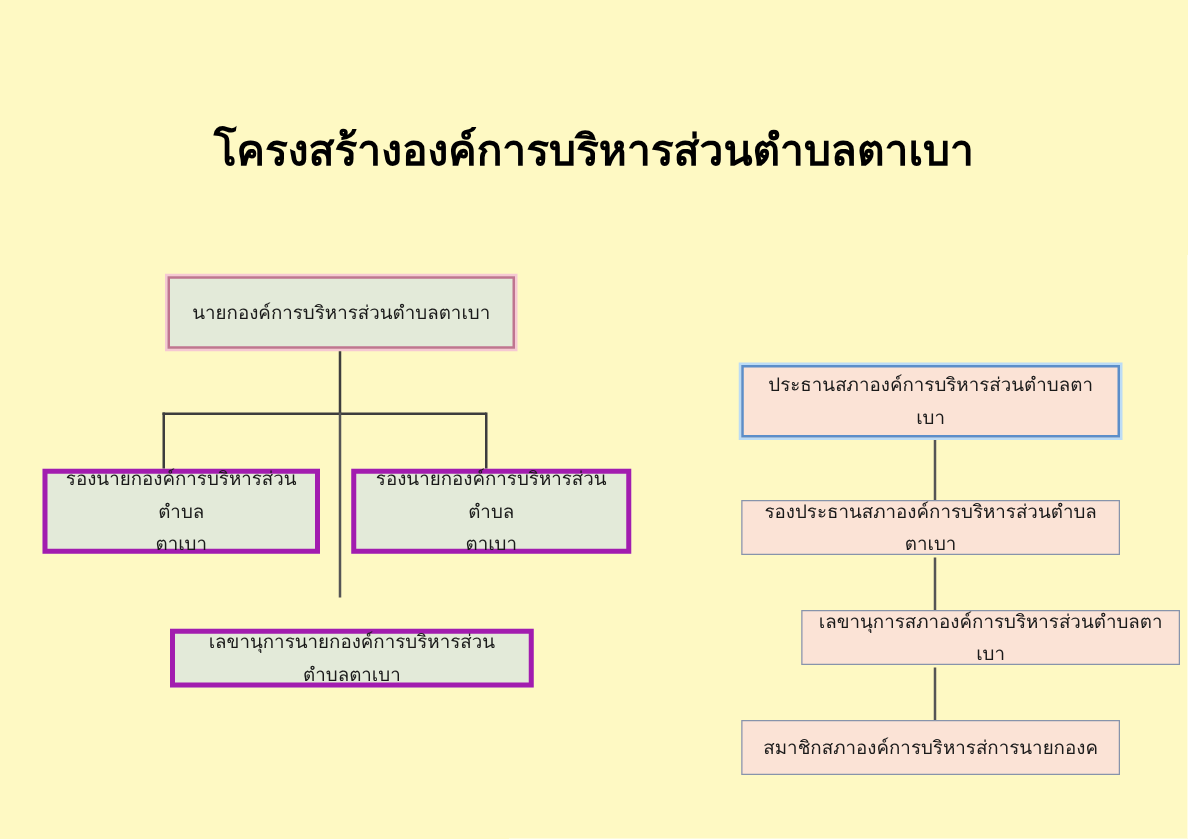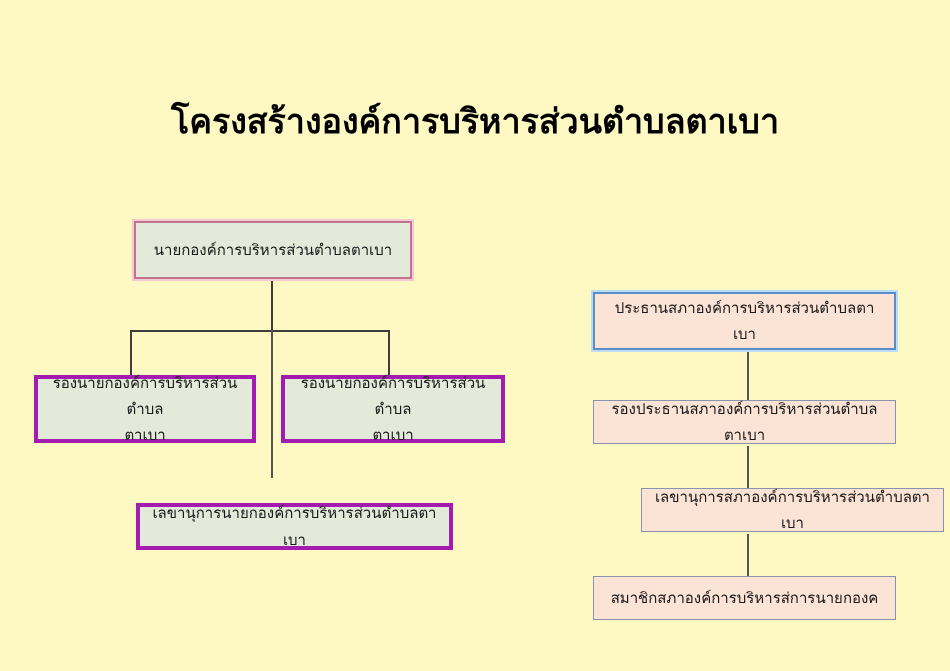--- a/index.html
+++ b/index.html
@@ -100,21 +100,21 @@
   <div class="node green" style="left:34px; top:375px; width:222px; height:68px; flex-direction:column;">
     <span>รองนายกองค์การบริหารส่วนตำบล</span>
     <span>ตาเบา</span>
   </div>
 
   <div class="node green" style="left:281px; top:375px; width:224px; height:68px; flex-direction:column;">
     <span>รองนายกองค์การบริหารส่วนตำบล</span>
     <span>ตาเบา</span>
   </div>
 
-  <div class="node green" style="left:136px; top:503px; width:317px; height:47px;">
+  <div class="node green" style="left:136px; top:503px; width:291px; height:47px;">
     <span>เลขานุการนายกองค์การบริหารส่วนตำบลตาเบา</span>
   </div>
 
   <div class="node peach highlight" style="left:593px; top:292px; width:303px; height:58px;">
     <span>ประธานสภาองค์การบริหารส่วนตำบลตาเบา</span>
   </div>
 
   <div class="conn v thin" style="left:747px; top:352px; height:48px;"></div>
 
   <div class="node peach" style="left:593px; top:400px; width:303px; height:44px;justify-content:center;">

